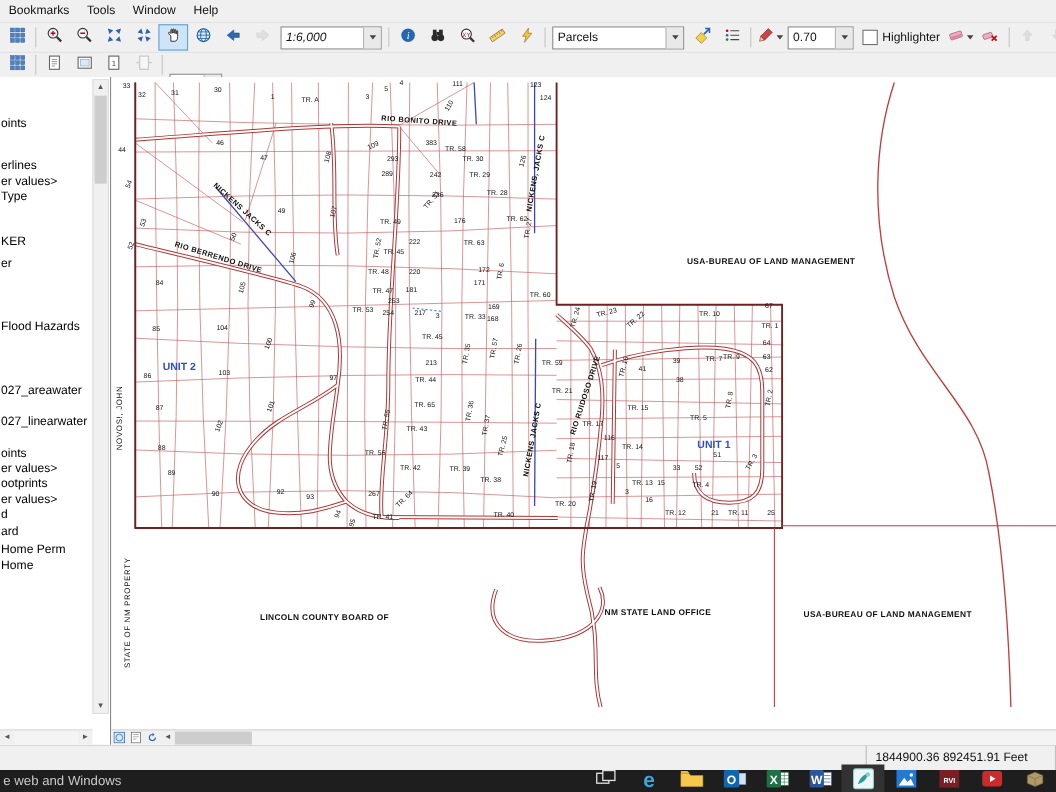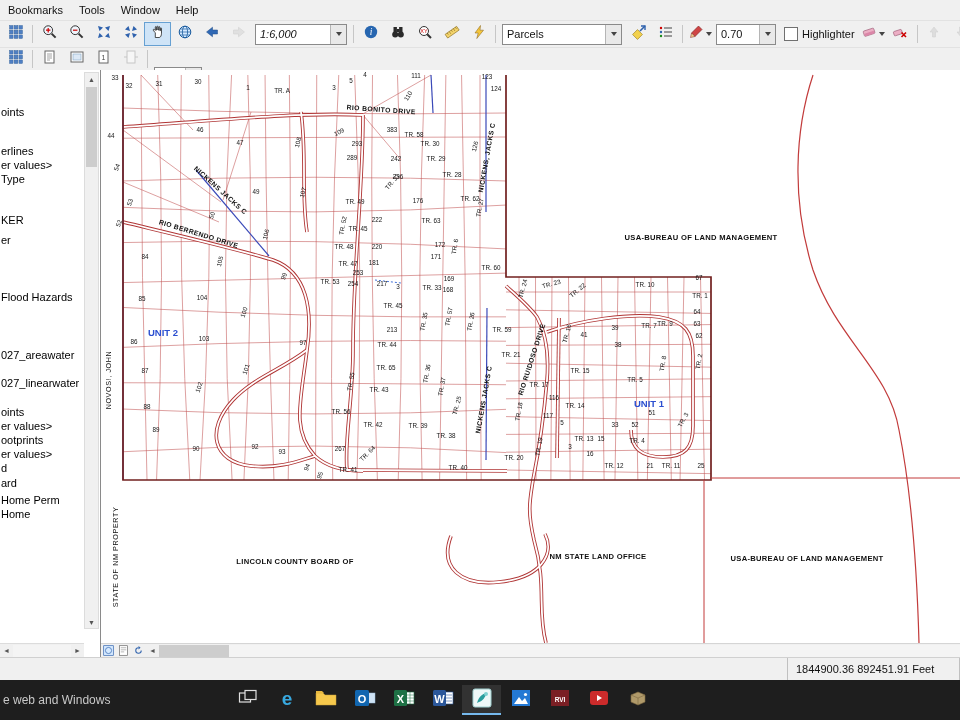--- a/index.html
+++ b/index.html
@@ -60,21 +60,21 @@
   .lt-st{font-size:6.8px;font-weight:bold;fill:#101010;letter-spacing:.4px;}
   .lt-area{font-size:7.6px;font-weight:bold;fill:#101010;letter-spacing:.3px;}
   .lt-unit{font-size:9.5px;font-weight:bold;fill:#2b4fd0;}
   .lt-side{font-size:7.2px;fill:#101010;letter-spacing:.6px;}
 
   
   .statusbar{height:22px;background:#f0f0f0;border-top:1px solid #d0d0d0;display:flex;
     align-items:center;justify-content:flex-end;font-size:11px;color:#111;}
   .coords{border-left:1px solid #c0c0c0;border-right:1px solid #c0c0c0;height:100%;
     display:flex;align-items:center;padding:0 8px;min-width:155px;}
-  .taskbar{height:40px;background:#1e1e1e;display:flex;align-items:center;color:#c9c9c9;}
+  .taskbar{height:20px;background:#1e1e1e;display:flex;align-items:center;color:#c9c9c9;justify-content:space-between;}
   .tb-search{width:225px;font-size:12px;padding-left:3px;white-space:nowrap;overflow:hidden;color:#c9c9c9;}
   .tb-ico{width:39px;height:30px;display:flex;align-items:center;justify-content:center;}
   .tb-ico.active{background:#323232;box-shadow:inset 0 -2px 0 #76b9ed;}
 </style>
 </head>
 <body>
 
 <div class="win">
   <div class="menubar">
       <span class="menu-item">Bookmarks</span>

